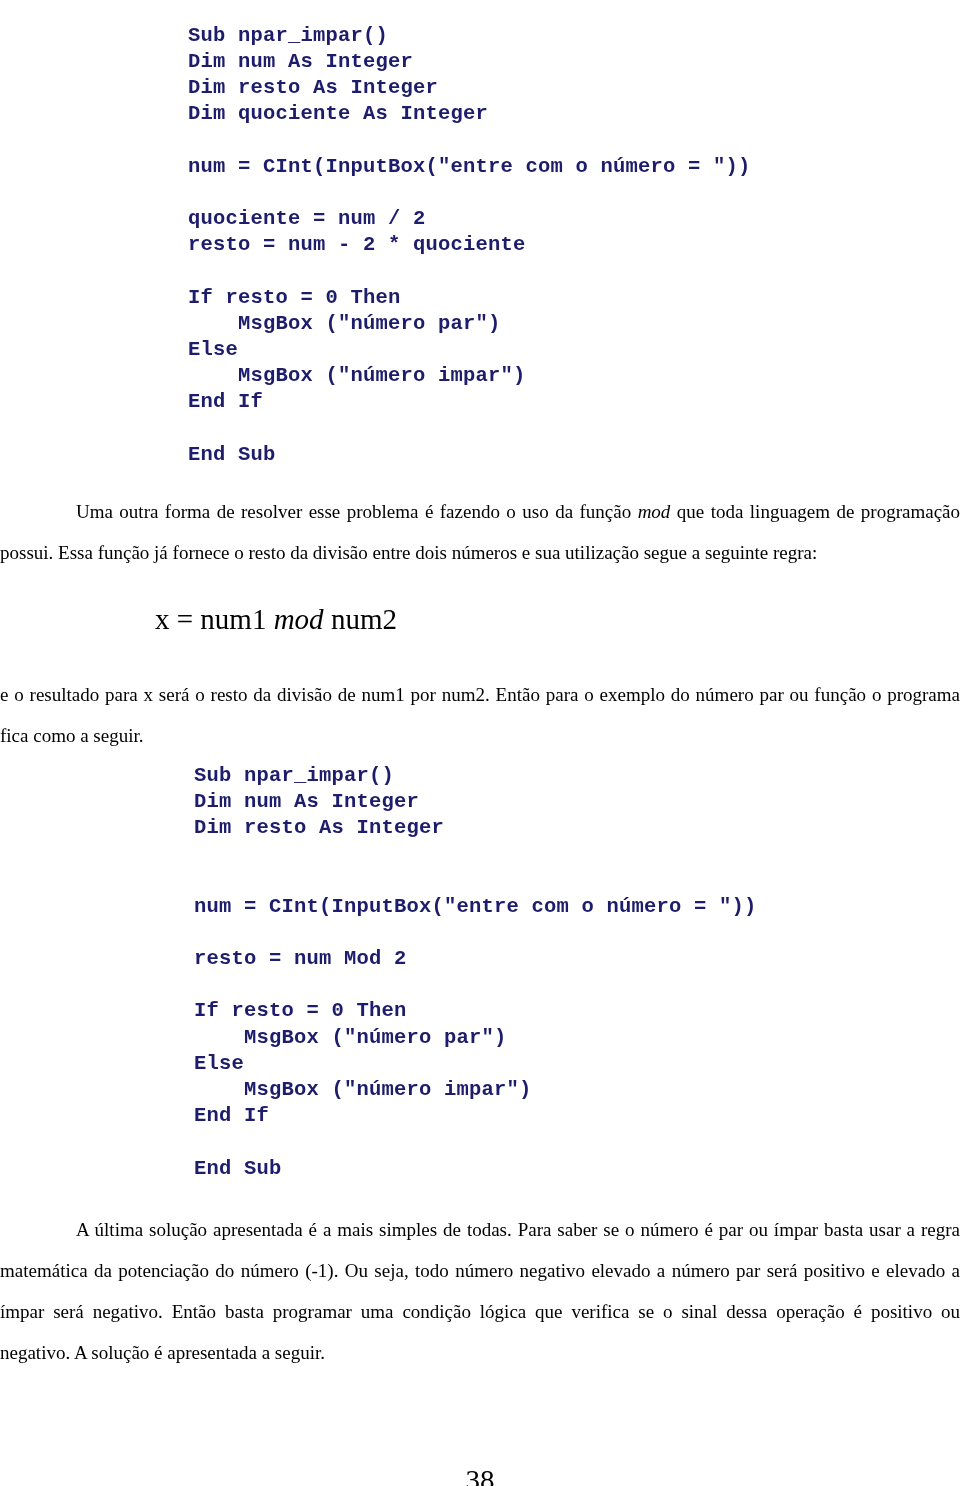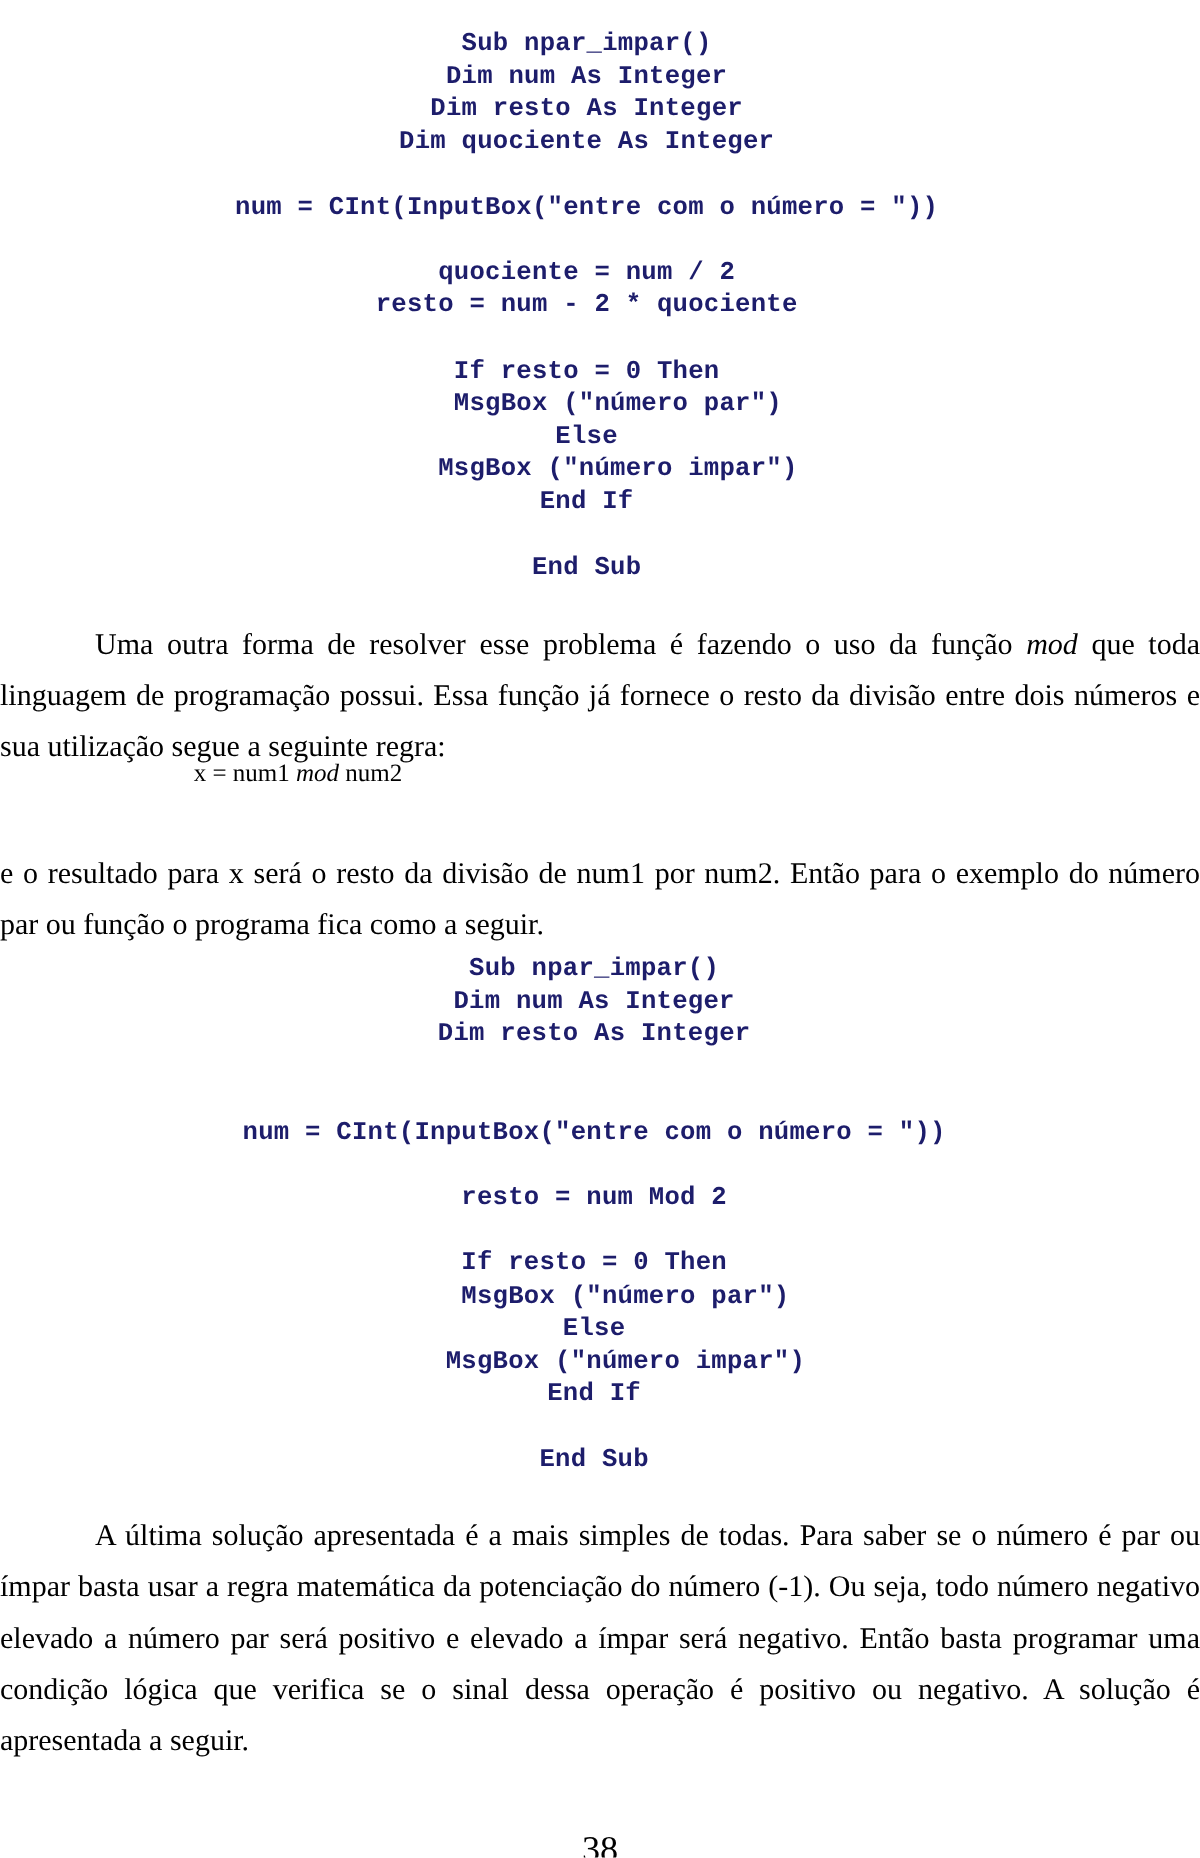--- a/index.html
+++ b/index.html
@@ -24,21 +24,20 @@
   }
 
   
   .code-block {
     position: absolute;
     font-family: "Liberation Mono", "DejaVu Sans Mono", monospace;
     color: #1d1d6b;
     font-weight: 700;
     white-space: pre;
     letter-spacing: 0.2px;
-    text-align: center;
   }
   .code-block .code-line {
     white-space: pre;
     display: block;
   }
   .code-block .code-line.blank {
     color: transparent;
   }
 
   #code-block-1 {
@@ -50,42 +49,42 @@
   #code-block-2 {
     left: 194px;
     top: 742px;
     font-size: 20.5px;
     line-height: 26.2px;
   }
 
   
   .body-par {
     position: absolute;
-    font-size: 24px;
+    font-size: 19px;
     line-height: 41px;
     text-align: justify;
     text-justify: inter-word;
     color: #000;
   }
   .body-par .indent {
     display: inline-block;
     width: 76px;
   }
   .body-par em { font-style: italic; }
 
   #paragraph-mod {
     left: 0px;
     top: 472px;
     width: 960px;
   }
   #formula-line {
     position: absolute;
     left: 155px;
     top: 600px;
-    font-size: 20px;
+    font-size: 29px;
     line-height: 38px;
     white-space: pre;
   }
   #formula-line em { font-style: italic; }
 
   #paragraph-resultado {
     left: 0px;
     top: 655px;
     width: 960px;
   }

